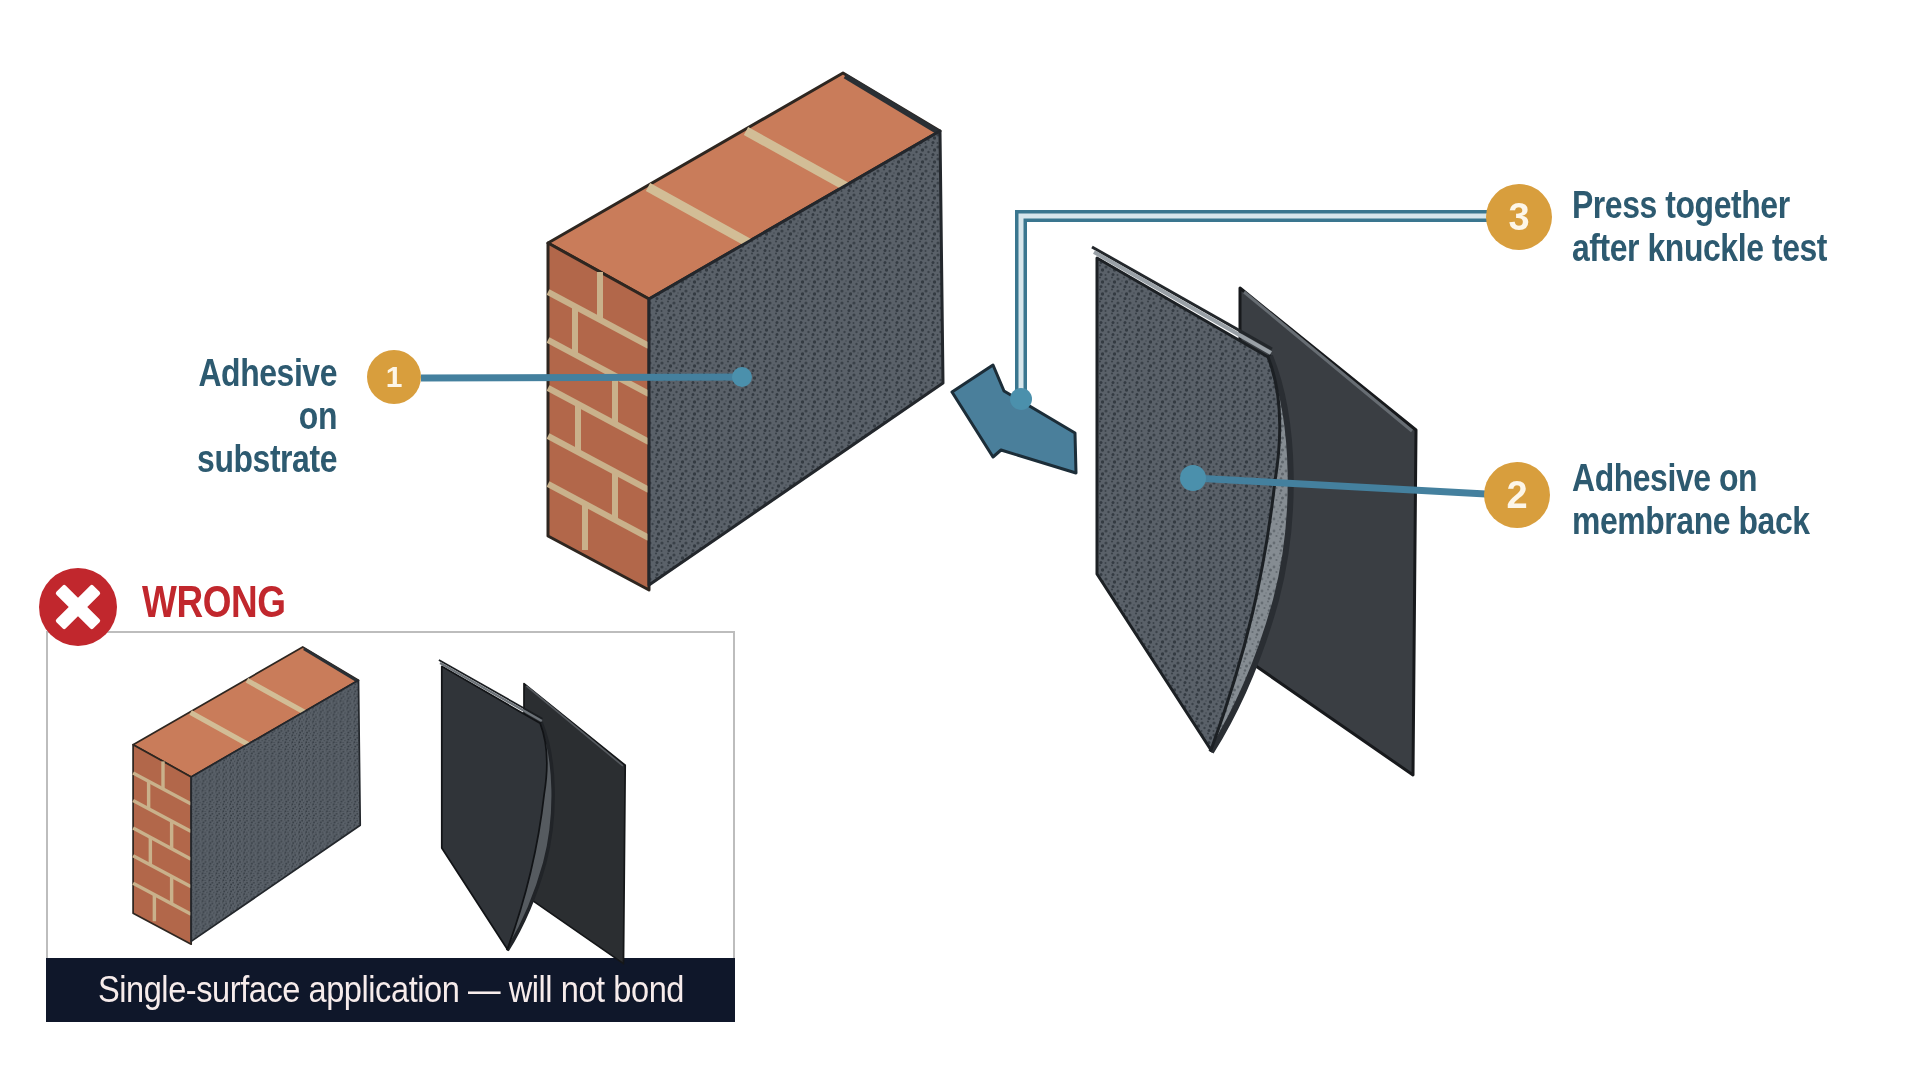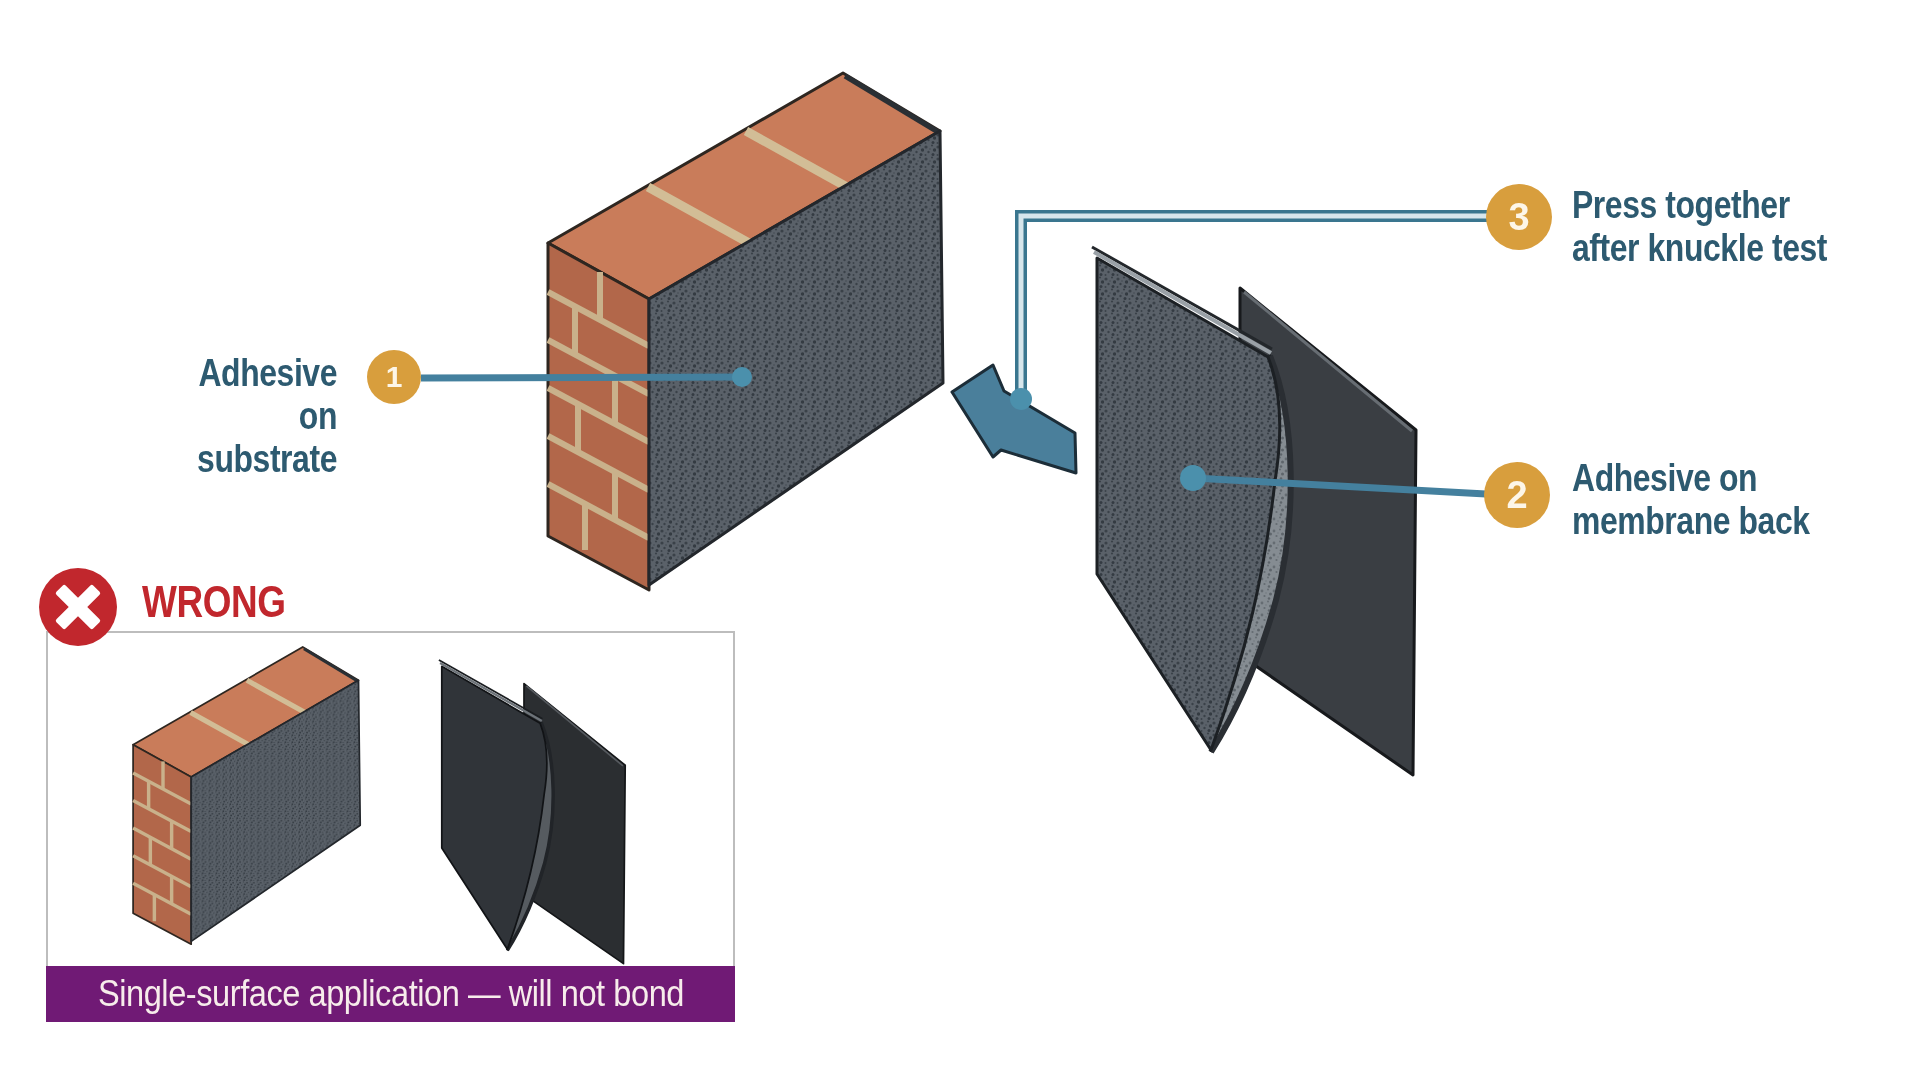--- a/index.html
+++ b/index.html
@@ -26,21 +26,21 @@
   #badge-1{left:367px;top:350px;width:54px;height:54px;font-size:30px;}
   #badge-3{left:1486px;top:184px;width:66px;height:66px;font-size:38px;}
   #badge-2{left:1484px;top:462px;width:66px;height:66px;font-size:38px;}
 
   
   .wrong-frame{
     position:absolute;z-index:1;left:46px;top:631px;width:689px;height:391px;
     border:2px solid #bdbdbd;box-sizing:border-box;background:#ffffff;
   }
   .banner{
-    position:absolute;left:-2px;right:-2px;bottom:-2px;height:56px;background:#701a75;
+    position:absolute;left:-2px;right:-2px;bottom:-2px;height:64px;background:#0f172a;
     display:flex;align-items:center;justify-content:center;z-index:3;
   }
   .banner span{
     color:#f7eceb;font-size:37px;font-weight:400;letter-spacing:-0.5px;
     transform:scaleX(0.88);transform-origin:50% 50%;white-space:nowrap;
   }
   .wrong-title{
     position:absolute;z-index:4;left:142px;top:576px;color:#c1272d;
     font-size:45px;font-weight:bold;letter-spacing:-0.5px;
     transform:scaleX(0.82);transform-origin:0 0;

